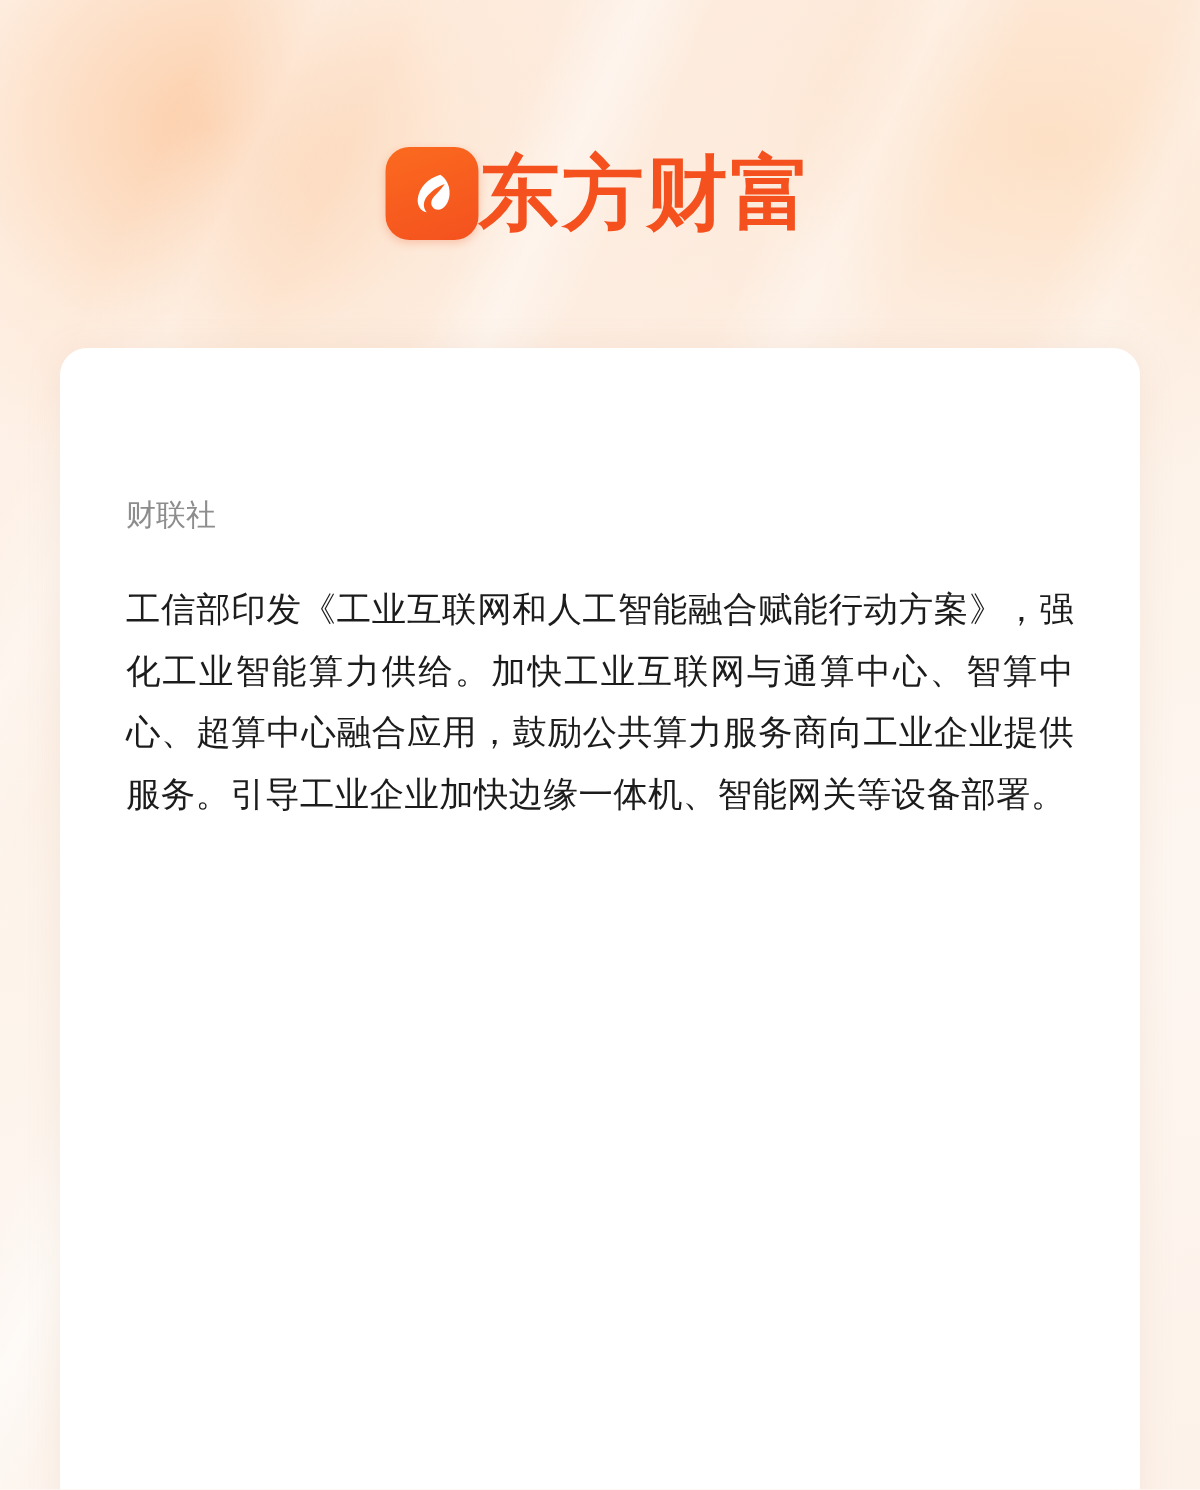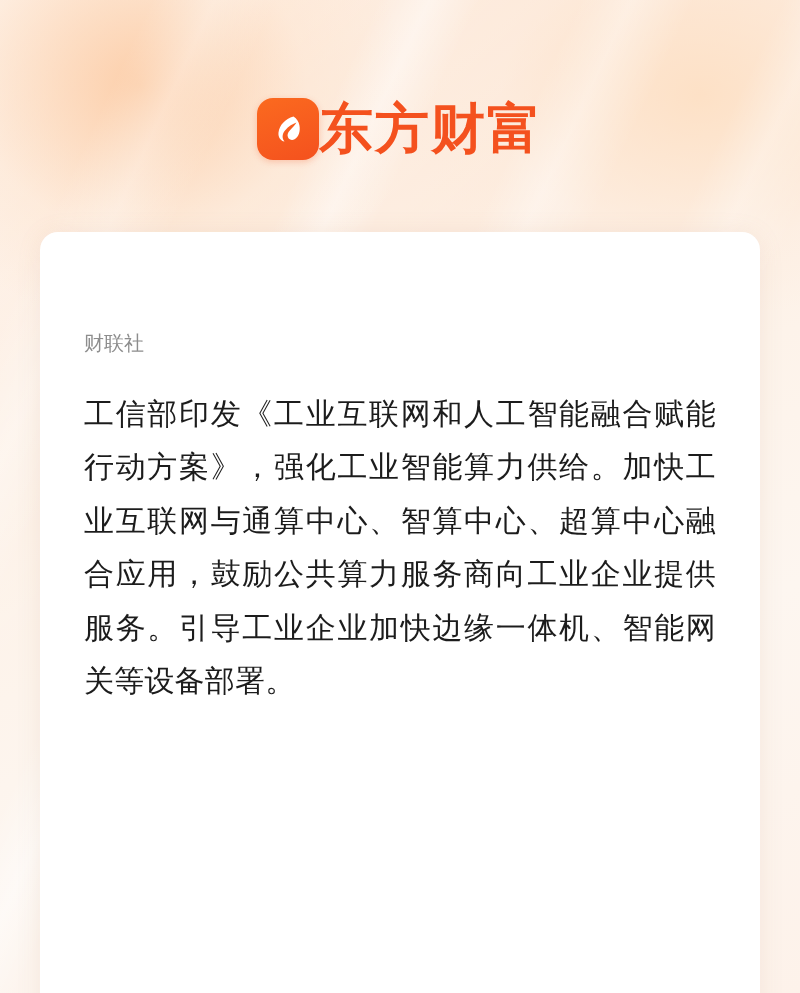--- a/index.html
+++ b/index.html
@@ -113,21 +113,21 @@
     color: #9a9a9a;
     font-size: 20px;
     font-family: "DejaVu Sans", sans-serif;
   }
   .meta-source { color: #8d8d8d; }
   .meta-time { color: #a0a0a0; letter-spacing: 0.5px; }
 
   .body-text {
     margin-top: 30px;
     font-family: "DejaVu Sans", sans-serif;
-    font-size: 30px;
+    font-size: 23px;
     line-height: 1.78;
     color: #1c1c1c;
     letter-spacing: 0.2px;
     text-align: justify;
   }
 
   
   .watermark {
     position: absolute;
     right: 24px;

